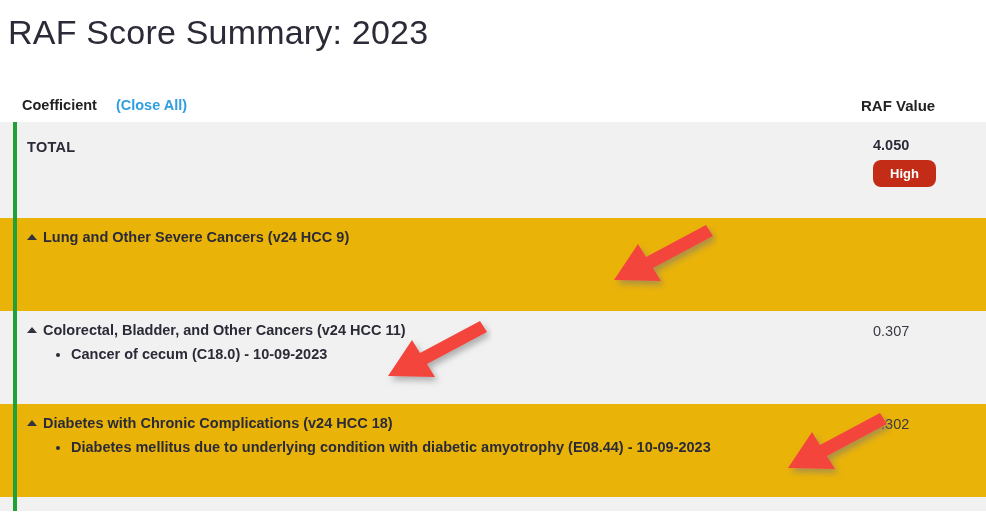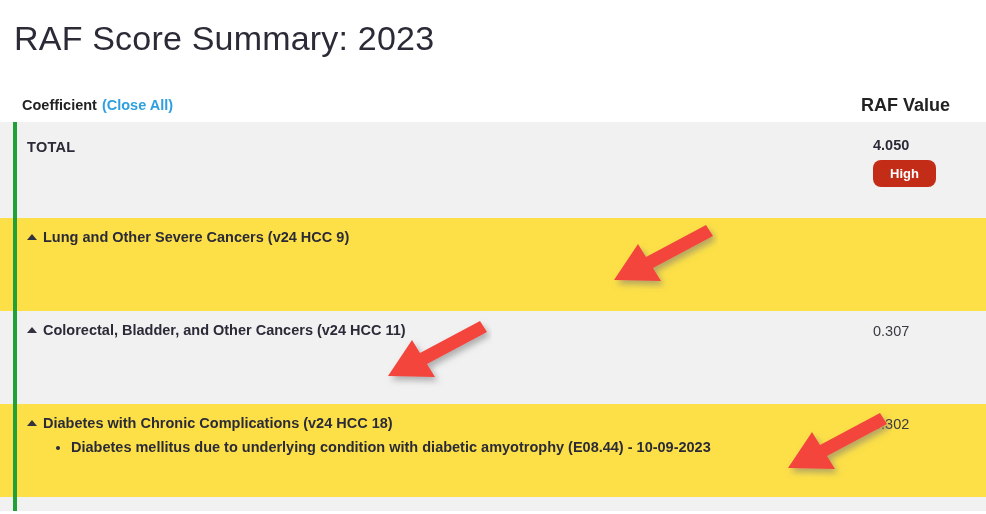--- a/index.html
+++ b/index.html
@@ -15,21 +15,21 @@
     overflow: hidden;
     position: relative;
   }
 
   
   .page-title {
     font-size: 34px;
     font-weight: 400;
     color: #2b2b38;
     letter-spacing: 0.2px;
-    margin: 6px;
+    margin: 0;
     padding: 10px 0 0 8px;
     line-height: 44px;
     white-space: nowrap;
   }
 
   
   .raf-table {
     position: absolute;
     top: 88px;
     left: 0;
@@ -47,38 +47,38 @@
     font-weight: bold;
     color: #222222;
     white-space: nowrap;
   }
   .close-all-link {
     color: #2f9fe0;
     font-weight: bold;
     font-size: 14.5px;
     text-decoration: none;
     cursor: pointer;
-    margin-left: 5px;
+    margin-left: 19px;
   }
   .head-raf {
     margin-left: auto;
-    font-size: 18px;
+    font-size: 15px;
     font-weight: bold;
     color: #222222;
     width: 113px;
     white-space: nowrap;
   }
 
   
   .row {
     position: relative;
     display: flex;
     box-sizing: border-box;
     padding-left: 13px;
-    background: #fde047;
+    background: #eab308;
   }
   .row.striped { background: #f1f1f1; }
 
   .row-bar {
     position: absolute;
     left: 13px;
     top: 0;
     bottom: 0;
     width: 4px;
     background: #21a038;
@@ -203,20 +203,23 @@
     </div>
   </div>
 
   <div class="row striped" style="height:93px;gap:38px;">
     <span class="row-bar"></span>
     <div class="row-main">
       <div class="hcc-head">
         <span class="caret"></span>
         <span class="hcc-title">Colorectal, Bladder, and Other Cancers (v24 HCC 11)</span>
       </div>
+      <ul class="dx-list">
+        <li>Cancer of cecum (C18.0) - 10-09-2023</li>
+      </ul>
     </div>
     <div class="row-value">
       <span class="hcc-value">0.307</span>
     </div>
   </div>
 
   <div class="row" style="height:93px;">
     <span class="row-bar"></span>
     <div class="row-main">
       <div class="hcc-head">

